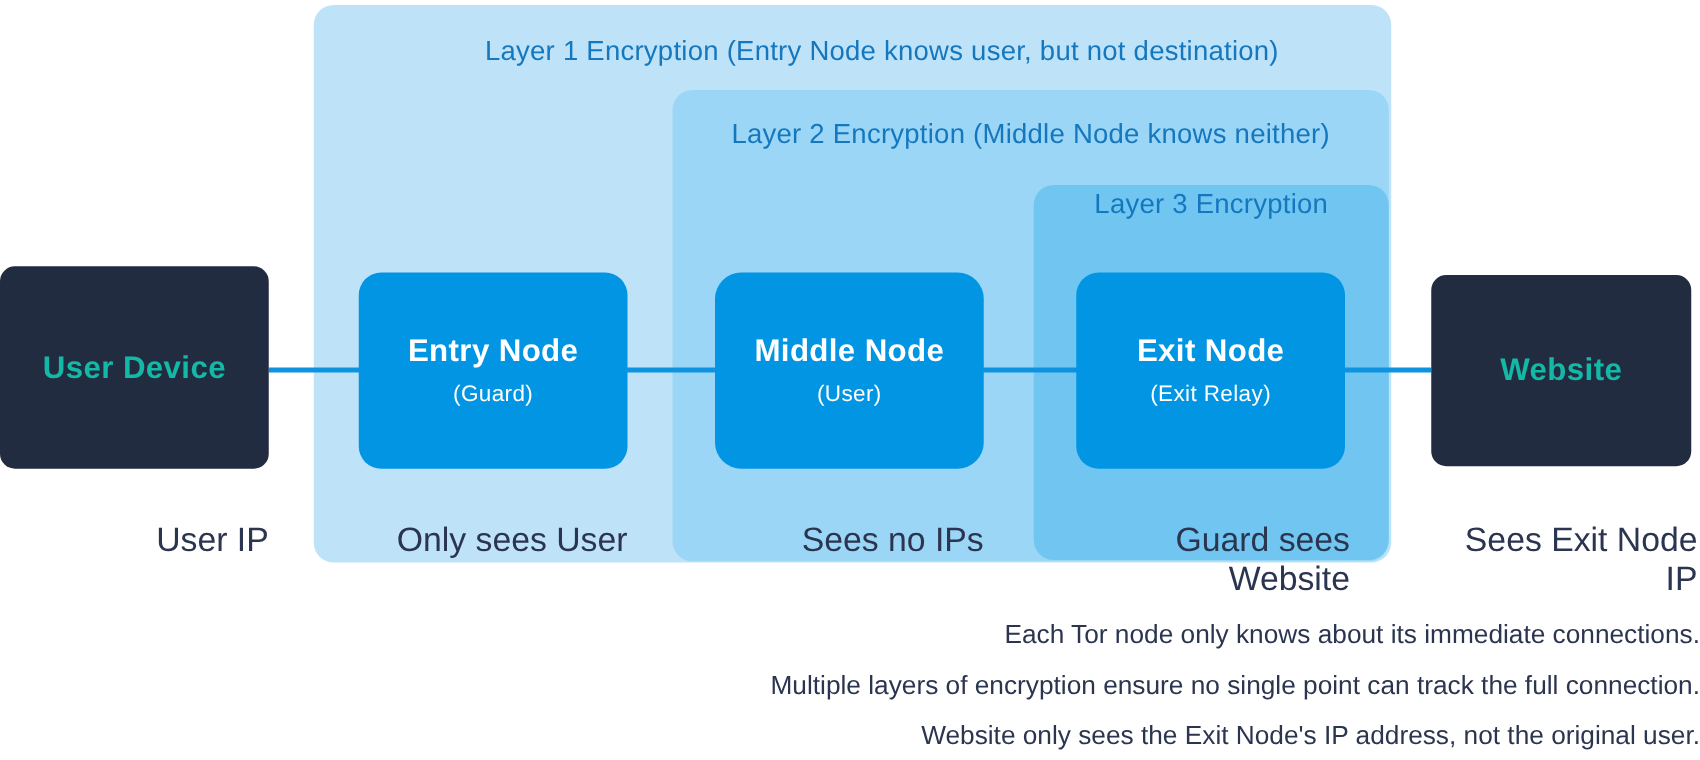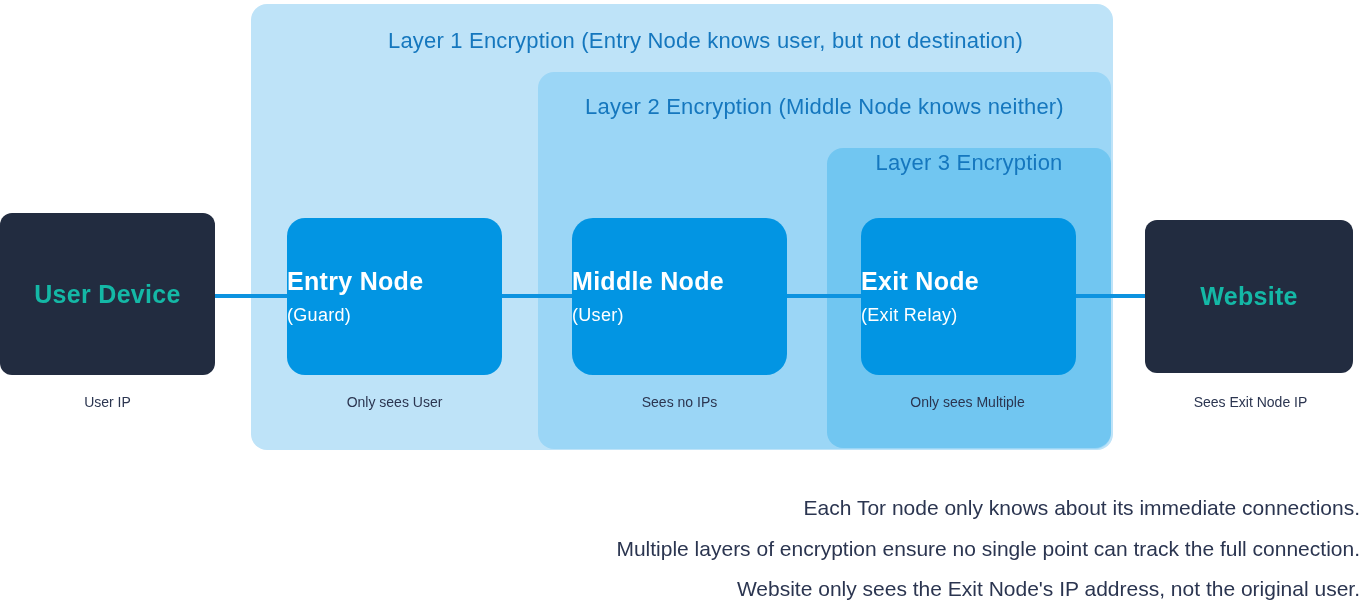--- a/index.html
+++ b/index.html
@@ -49,21 +49,21 @@
   .node {
     position: absolute;
     top: 218px;
     width: 215px;
     height: 157px;
     background: var(--node-blue, #0295e3);
     border-radius: 18px;
     z-index: 5;
     display: flex;
     flex-direction: column;
-    align-items: flex-start;
+    align-items: center;
     justify-content: center;
   }
   .node-entry  { left: 287px; }
   .node-middle { left: 572px; border-radius: 21px; }
   .node-exit   { left: 861px; }
   .node-title {
     color: #ffffff;
     font-weight: bold;
     font-size: 25px;
     letter-spacing: 0.3px;
@@ -90,23 +90,23 @@
   .endpoint-label {
     color: #14b8a6;
     font-weight: bold;
     font-size: 25px;
     letter-spacing: 0.3px;
   }
 
   
   .caption {
     position: absolute;
-    top: 394px;
-    text-align: center;
-    font-size: 14px;
+    top: 417px;
+    text-align: right;
+    font-size: 27px;
     color: var(--navy-text, #2b3550);
     z-index: 6;
   }
   .caption-user    { left: 0px;    width: 215px; }
   .caption-entry   { left: 287px;  width: 215px; }
   .caption-middle  { left: 572px;  width: 215px; }
   .caption-exit    { left: 855px;  width: 225px; }
   .caption-website { left: 1143px; width: 215px; }
 
   
@@ -155,21 +155,21 @@
     <span class="node-subtitle">(User)</span>
   </div>
   <div class="node node-exit">
     <span class="node-title">Exit Node</span>
     <span class="node-subtitle">(Exit Relay)</span>
   </div>
 
   <div class="caption caption-user">User IP</div>
   <div class="caption caption-entry">Only sees User</div>
   <div class="caption caption-middle">Sees no IPs</div>
-  <div class="caption caption-exit">Only sees Multiple</div>
+  <div class="caption caption-exit">Guard sees Website</div>
   <div class="caption caption-website">Sees Exit Node IP</div>
 
   <div class="footer-note">
     <div>Each Tor node only knows about its immediate connections.</div>
     <div>Multiple layers of encryption ensure no single point can track the full connection.</div>
     <div>Website only sees the Exit Node's IP address, not the original user.</div>
   </div>
 
 </div>
 

